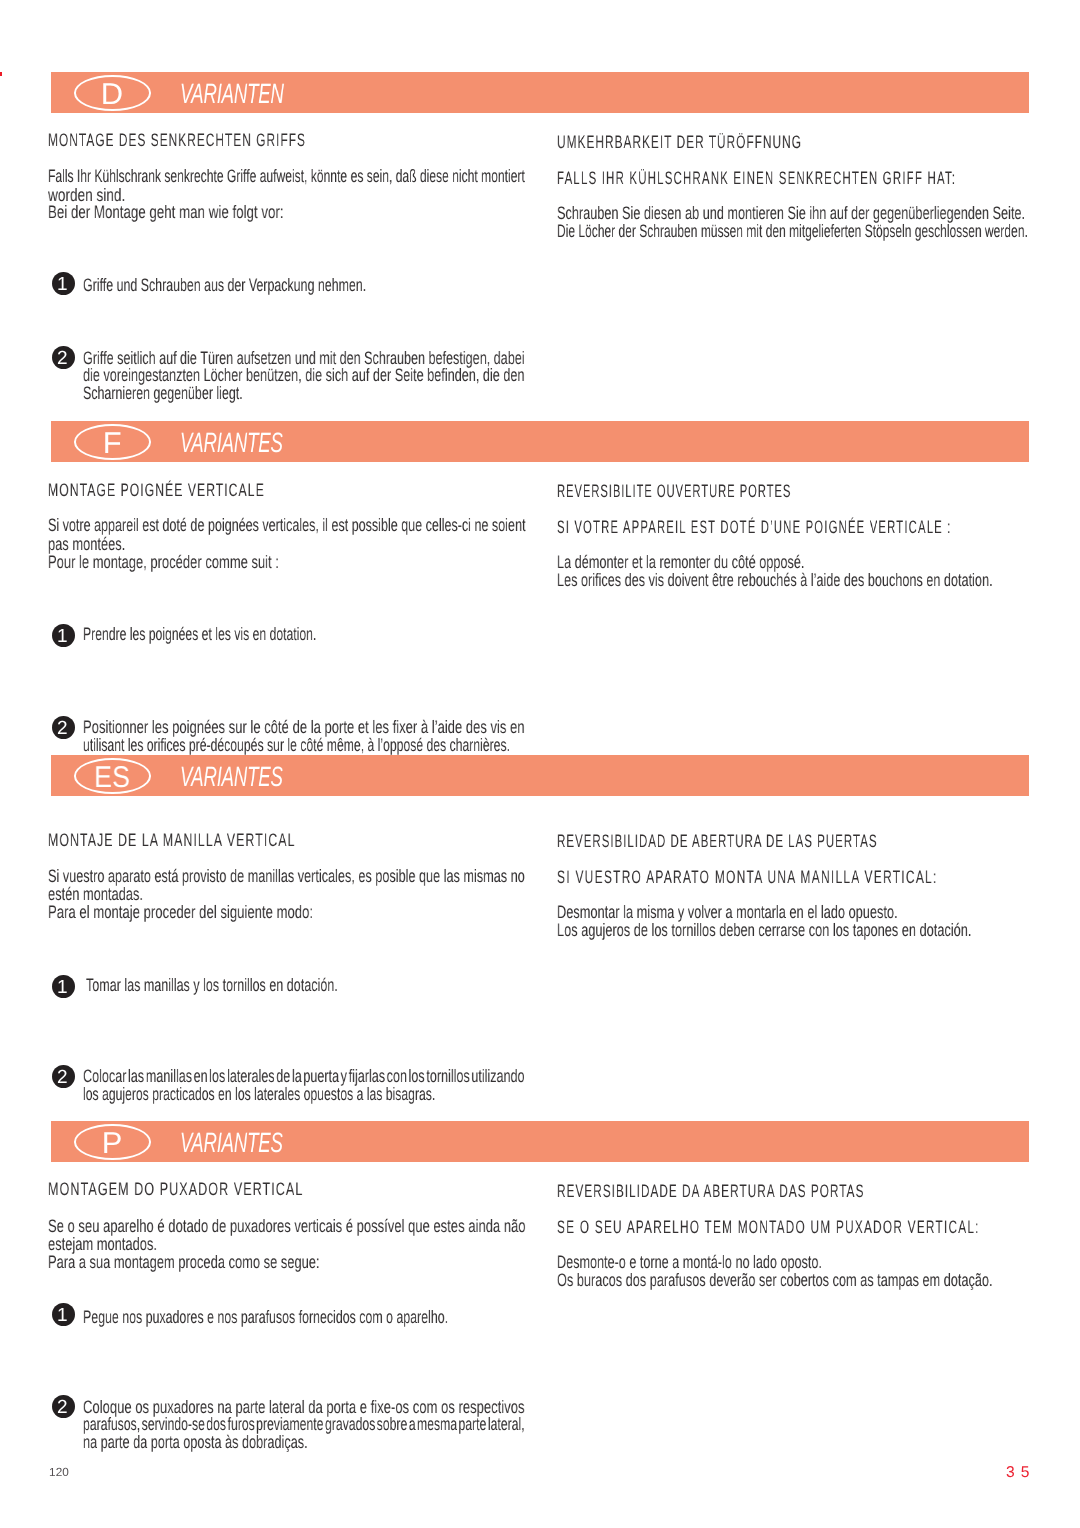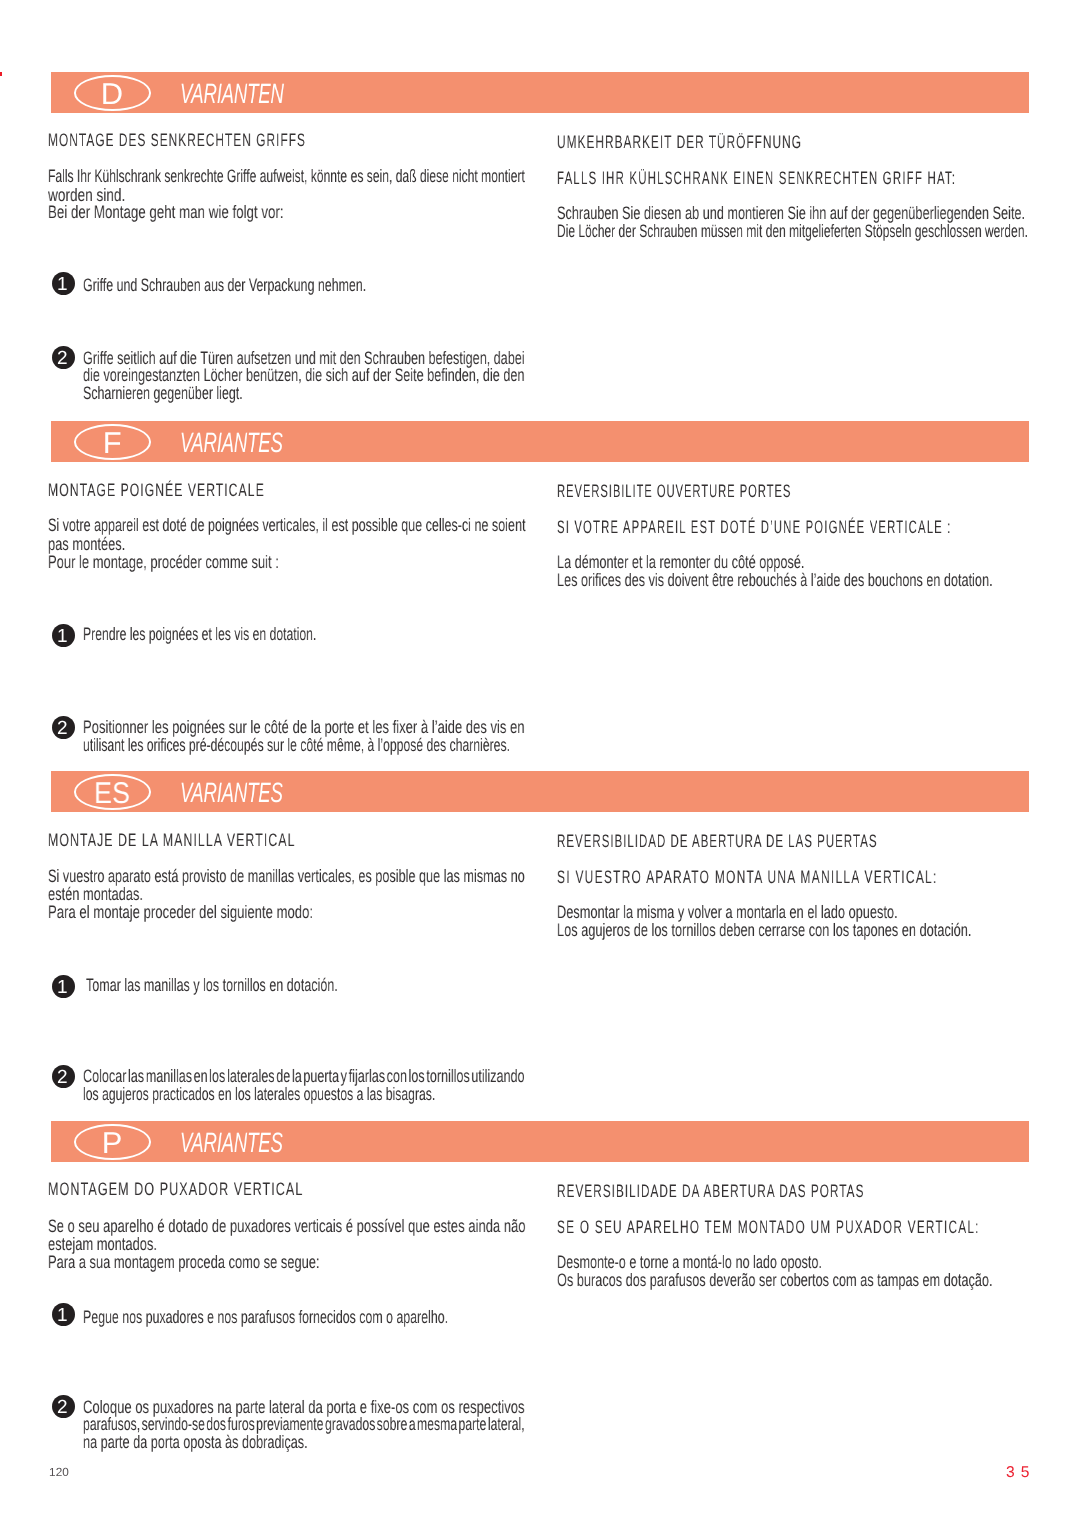--- a/index.html
+++ b/index.html
@@ -73,21 +73,21 @@
 <div class="t" style="left: 557px; top: 580.4px; font-size: 18px; transform: scaleX(0.704409);">Les orifices des vis doivent être rebouchés à l’aide des bouchons en dotation.</div>
 <div class="circ" style="left:52.3px;top:624.1px">
       <span>1</span>
     </div>
 <div class="t" style="left: 83.2px; top: 634.2px; font-size: 18px; transform: scaleX(0.677767);">Prendre les poignées et les vis en dotation.</div>
 <div class="circ" style="left:52.3px;top:715.9px">
       <span>2</span>
     </div>
 <div class="tj" style="left: 83px; top: 726.8px; font-size: 18px; width: 609.359px; transform: scaleX(0.724696);"><span>Positionner</span><span>les</span><span>poignées</span><span>sur</span><span>le</span><span>côté</span><span>de</span><span>la</span><span>porte</span><span>et</span><span>les</span><span>fixer</span><span>à</span><span>l’aide</span><span>des</span><span>vis</span><span>en</span></div>
 <div class="t" style="left: 83px; top: 744.7px; font-size: 18px; transform: scaleX(0.678501);">utilisant les orifices pré-découpés sur le côté même, à l’opposé des charnières.</div>
-<div class="band" style="top:771px">
+<div class="band" style="top:755px">
   <div class="oval"></div>
   <div class="code wide"><span>ES</span></div>
   <div class="band-title">VARIANTES</div>
 </div>
 <div class="t" style="left: 48px; top: 839.5px; font-size: 18px; letter-spacing: 1.5px; transform: scaleX(0.688388);">MONTAJE DE LA MANILLA VERTICAL</div>
 <div class="t" style="left: 48px; top: 876px; font-size: 18px; transform: scaleX(0.704983);">Si vuestro aparato está provisto de manillas verticales, es posible que las mismas no</div>
 <div class="t" style="left: 48px; top: 894px; font-size: 18px; transform: scaleX(0.713783);">estén montadas.</div>
 <div class="t" style="left: 48px; top: 912.2px; font-size: 18px; transform: scaleX(0.729588);">Para el montaje proceder del siguiente modo:</div>
 <div class="t" style="left: 557px; top: 840.8px; font-size: 18px; letter-spacing: 1.5px; transform: scaleX(0.642655);">REVERSIBILIDAD DE ABERTURA DE LAS PUERTAS</div>
 <div class="t" style="left: 557px; top: 876.8px; font-size: 18px; letter-spacing: 1.9px; transform: scaleX(0.665468);">SI VUESTRO APARATO MONTA UNA MANILLA VERTICAL:</div>

